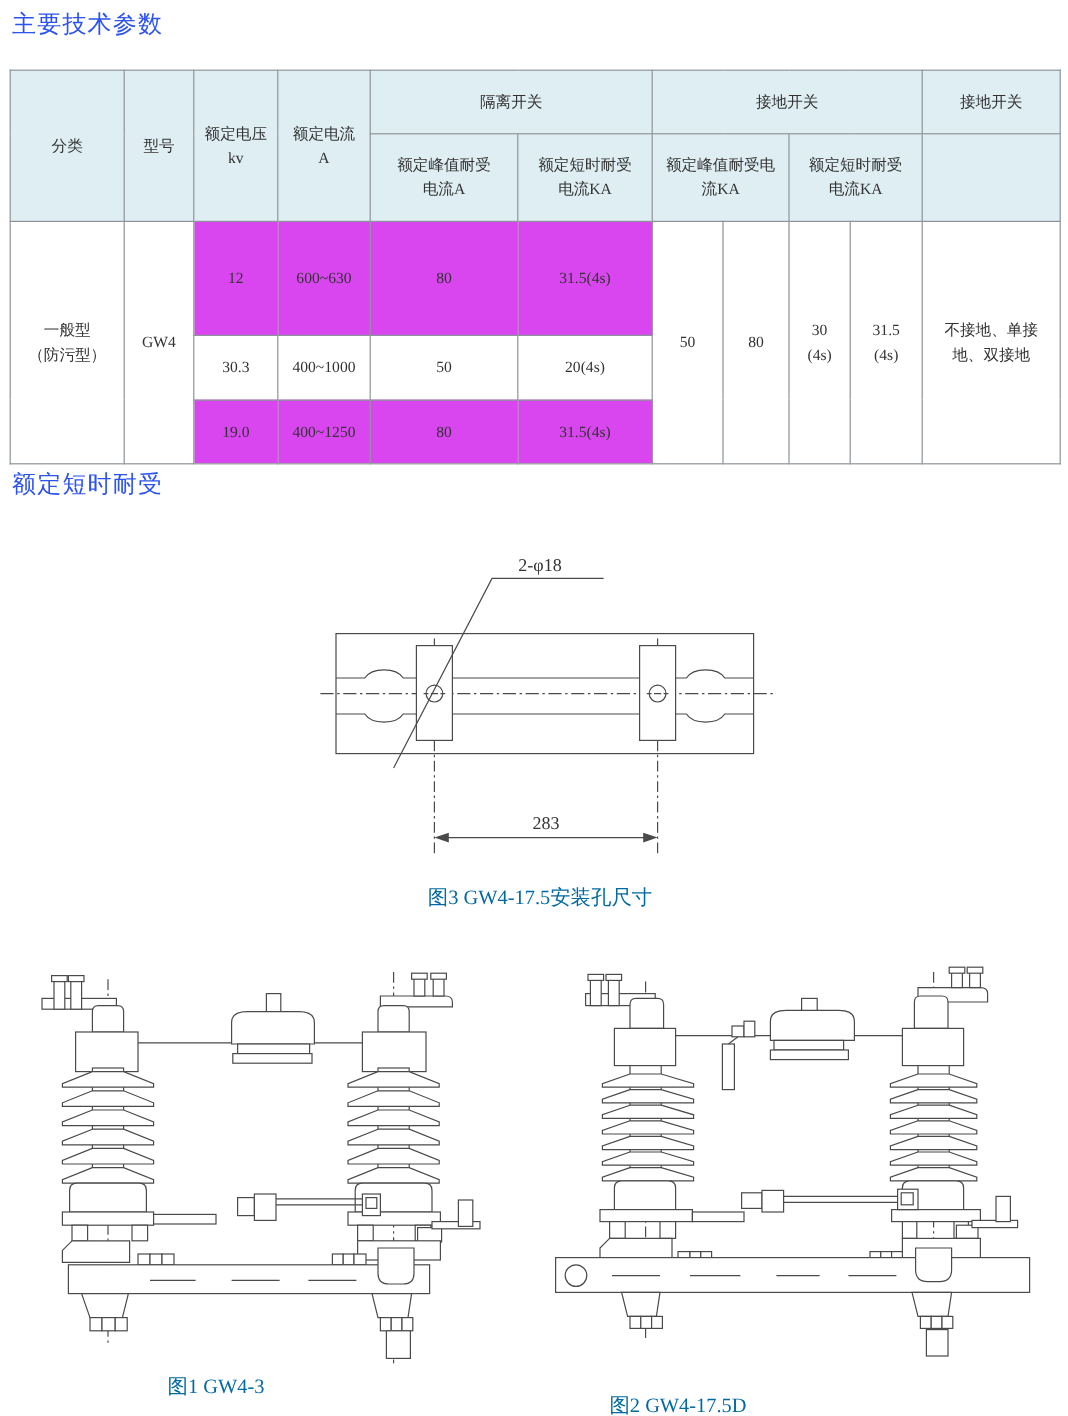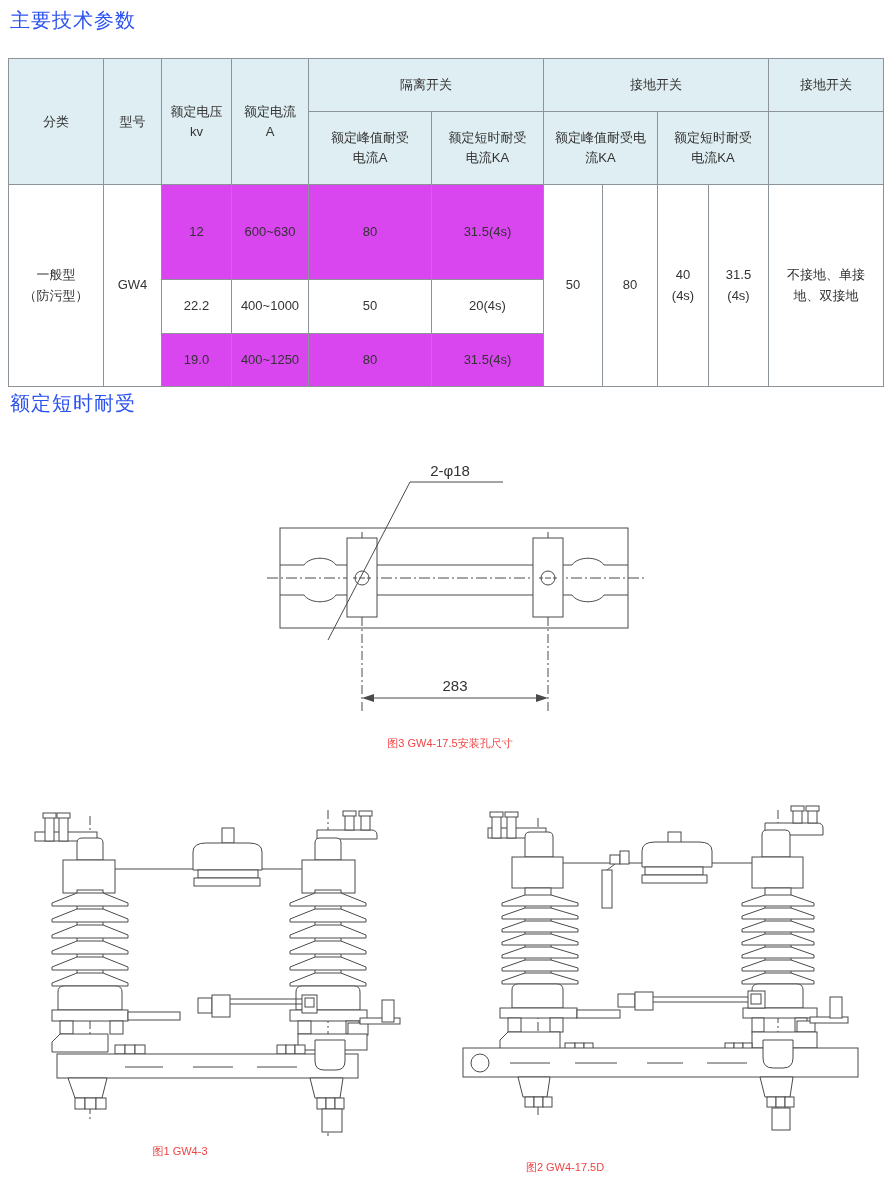--- a/index.html
+++ b/index.html
@@ -1,18 +1,18 @@
 <!DOCTYPE html>
 <html><head>
 <meta charset="utf-8">
 <style>
   html,body{margin:0;padding:0;background:#fff;}
   #page{
     position:relative;width:890px;height:1180px;background:#fff;overflow:hidden;
-    font-family:Liberation Sans, sans-serif;color:#333;
+    font-family:Liberation Serif, serif;color:#333;
   }
   .sec-title{
     position:absolute;left:10px;font-size:20px;letter-spacing:1px;
     color:#2d53ef;font-weight:500;white-space:nowrap;
   }
   #title-params{top:7px;}
   #title-dims{top:390px;}
 
   table.spec{
     position:absolute;left:8px;top:58px;width:875px;
@@ -27,21 +27,21 @@
   table.spec td{background:#ffffff;}
   table.spec td.alt{background:#d946ef;}
   tr.h1{height:39px;} tr.h2{height:64px;}
   tr.r1{height:95px;} tr.r2{height:49px;} tr.r3{height:51px;}
   th.nb-r{border-right-color:transparent;}
   th.nb-l{border-left-color:transparent;}
 
   .fig{position:absolute;}
   .fig svg{display:block;}
   .caption{
-    position:absolute;font-size:11px;color:#ef4444;text-align:center;white-space:nowrap;
+    position:absolute;font-size:17px;color:#0369a1;text-align:center;white-space:nowrap;
   }
   #cap-fig3{left:240px;width:420px;top:736px;}
   #cap-fig1{left:100px;width:160px;top:1144px;}
   #cap-fig2{left:480px;width:170px;top:1160px;}
 
   .dimlabel{font-size:15px;fill:#333;}
 </style>
 </head>
 <body>
 
@@ -89,29 +89,29 @@
     <tr class="r1">
       <td rowspan="3">一般型
 （防污型）</td>
       <td rowspan="3">GW4</td>
       <td class="alt">12</td>
       <td class="alt">600~630</td>
       <td class="alt">80</td>
       <td class="alt">31.5(4s)</td>
       <td rowspan="3">50</td>
       <td rowspan="3">80</td>
-      <td rowspan="3">40
+      <td rowspan="3">30
 (4s)</td>
       <td rowspan="3">31.5
 (4s)</td>
       <td rowspan="3">不接地、单接
 地、双接地</td>
     </tr>
     <tr class="r2">
-      <td>22.2</td>
+      <td>30.3</td>
       <td>400~1000</td>
       <td>50</td>
       <td>20(4s)</td>
     </tr>
     <tr class="r3">
       <td class="alt">19.0</td>
       <td class="alt">400~1250</td>
       <td class="alt">80</td>
       <td class="alt">31.5(4s)</td>
     </tr>

